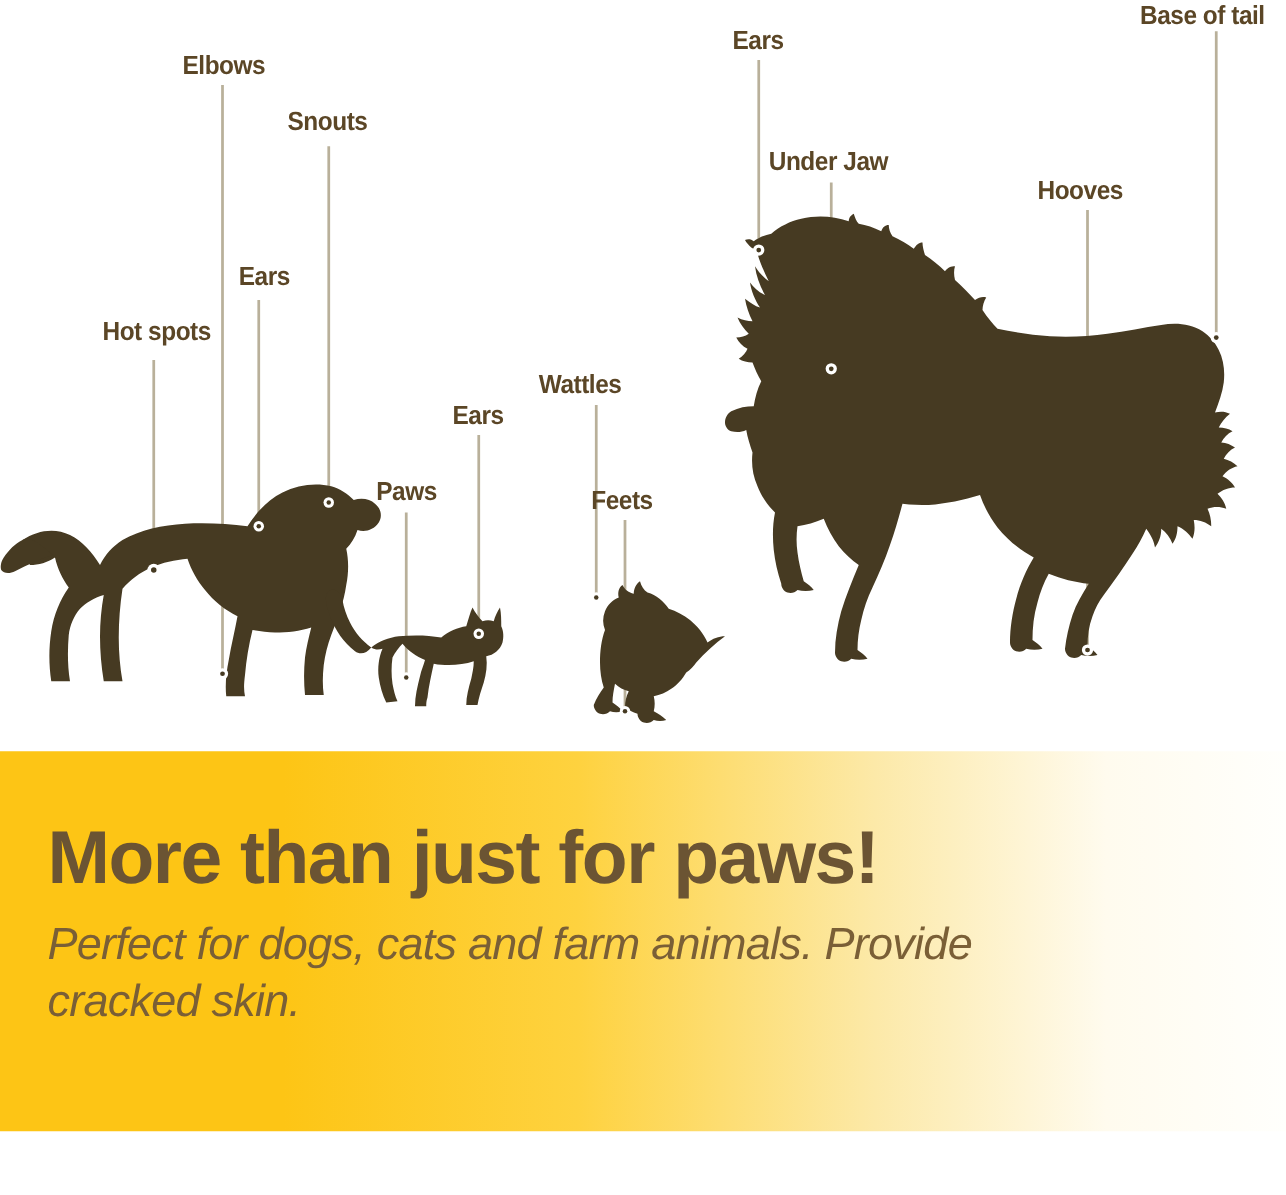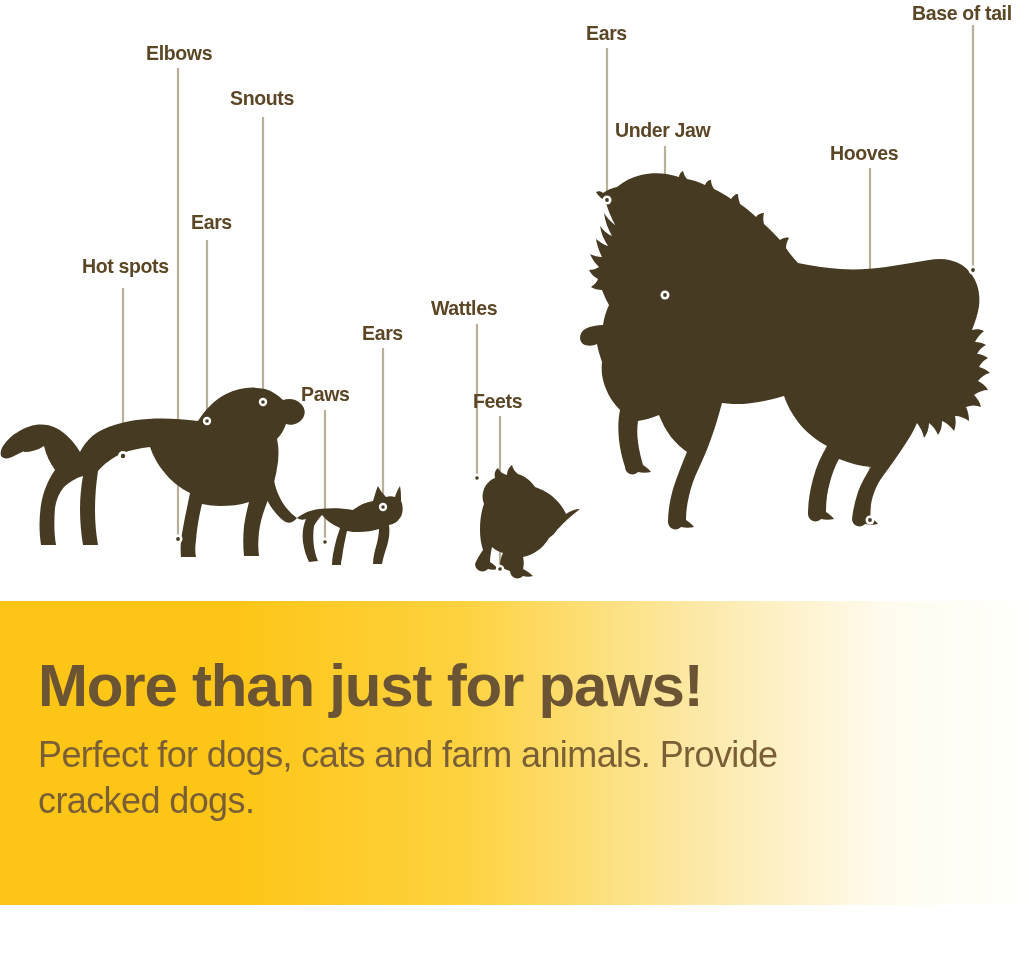--- a/index.html
+++ b/index.html
@@ -82,21 +82,21 @@
   #promo-body {
     font-family: "Liberation Sans", sans-serif;
     font-weight: normal;
     font-size: 36px;
     line-height: 1.28;
     color: #7A5F36;
     letter-spacing: -0.6px;
     margin: 0;
     max-width: 940px;
   }
-  #promo-body .line { display: block; }
+  #promo-body .line { display: block; font-style: italic; }
 </style>
 </head>
 <body>
 
 <div id="page">
 
   <div id="diagram">
 
     <svg id="diagram-svg" viewBox="0 0 1029 601" xmlns="http://www.w3.org/2000/svg">
 
@@ -314,18 +314,18 @@
     <div class="callout-label" style="left:615px; top:119px;">Under Jaw</div>
     <div class="callout-label" style="left:830px; top:142px;">Hooves</div>
     <div class="callout-label" style="left:912px; top:2px;">Base of tail</div>
   </div>
 
   <div id="promo">
     <div id="promo-inner">
       <h1 id="promo-headline">More than just for paws!</h1>
       <p id="promo-body">
         <span class="line">Perfect for dogs, cats and farm animals. Provide</span>
-        <span class="line">cracked dogs.</span>
+        <span class="line">cracked skin.</span>
       </p>
     </div>
   </div>
 
 </div>
 
 </body></html>

